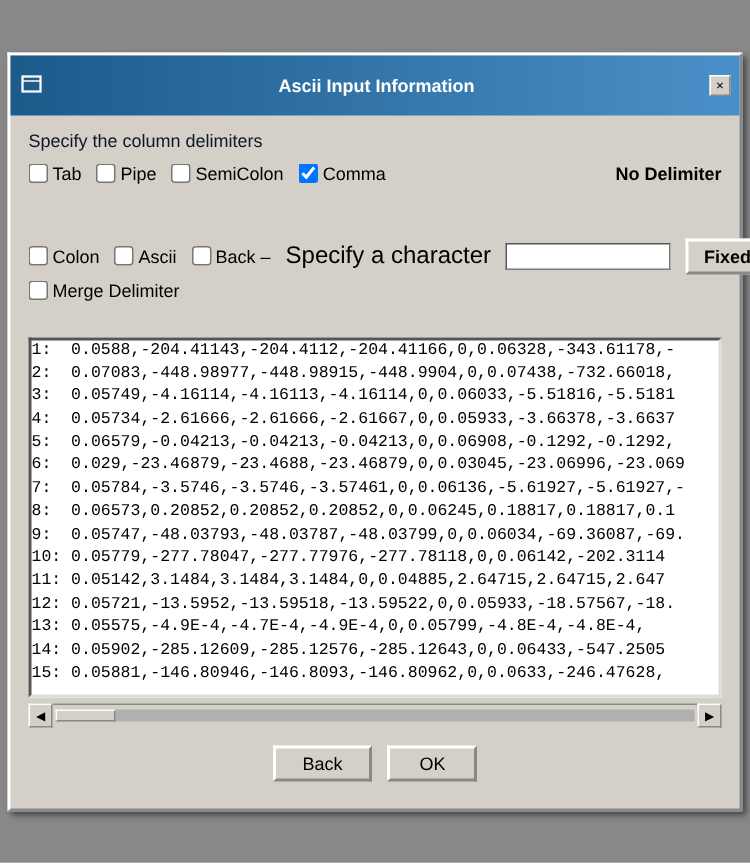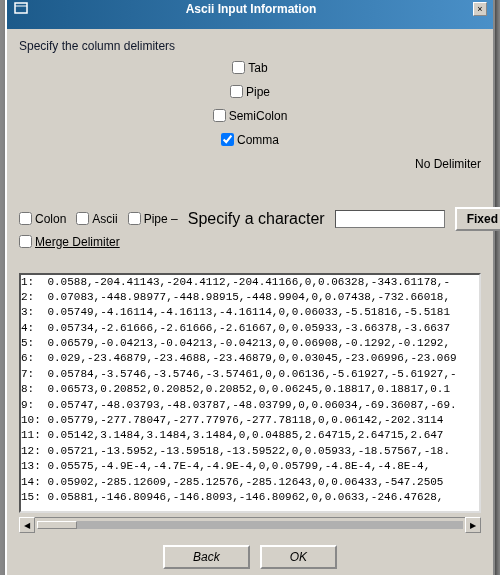--- a/index.html
+++ b/index.html
@@ -58,25 +58,24 @@
     .content {
       padding: 10px 12px;
     }
     .section-label {
       font-size: 12px;
       margin-bottom: 8px;
       color: #0f172a;
     }
     .delimiter-row {
       display: flex;
-      align-items: center;
+      align-items: flex-start;
       gap: 10px;
       margin-bottom: 4px;
       flex-wrap: nowrap;
-      flex-direction: column;
     }
     .checkbox-item {
       display: flex;
       align-items: center;
       gap: 3px;
       white-space: nowrap;
     }
     .checkbox-item input[type="checkbox"] {
       width: 13px;
       height: 13px;
@@ -84,20 +83,21 @@
     }
     .checkbox-item label {
       font-size: 12px;
       color: #000;
     }
     .no-delimiter-label {
       margin-left: auto;
       font-size: 12px;
       color: #000;
       white-space: nowrap;
+      font-weight: bold;
     }
     .row2 {
       display: flex;
       align-items: center;
       gap: 10px;
       margin-bottom: 4px;
       margin-top: 36px;
     }
     .specify-input {
       width: 110px;
@@ -117,42 +117,40 @@
       padding: 3px 10px;
       font-size: 12px;
       font-weight: bold;
       cursor: pointer;
       white-space: nowrap;
     }
     .row3 {
       display: flex;
       align-items: flex-end;
       margin-bottom: 24px;
-      text-decoration: underline;
     }
     .data-area-content {
       white-space: pre;
       line-height: 1.4;
     }
     .button-row {
       display: flex;
       justify-content: center;
       gap: 10px;
       padding: 6px 0 8px;
     }
     .dialog-btn {
       background: #d4d0c8;
       border: 2px solid #888;
       border-top-color: #fff;
       border-left-color: #fff;
-      padding: 3px 28px;
+      padding: 3px 18px;
       font-size: 12px;
       cursor: pointer;
       min-width: 60px;
-      font-style: italic;
     }
     .specify-label {
       font-size: 16px;
       white-space: nowrap;
       color: #000;
     }
     .data-wrapper {
       width: 100%;
       height: 240px;
       border: 2px solid #888;
@@ -257,21 +255,21 @@
       <div class="checkbox-item">
         <input type="checkbox" id="colon" style="">
         <label for="colon">Colon</label>
       </div>
       <div class="checkbox-item">
         <input type="checkbox" id="space" style="">
         <label for="space">Ascii</label>
       </div>
       <div class="checkbox-item">
         <input type="checkbox" id="other" style="">
-        <label for="other">Pipe –</label>
+        <label for="other">Back –</label>
       </div>
       <span class="specify-label">Specify a character</span>
       <input type="text" class="specify-input" value="" style="">
       <button class="fixed-format-btn">Fixed Format</button>
     </div>
 
     <div class="row3">
       <div class="checkbox-item">
         <input type="checkbox" id="merge" style="">
         <label for="merge">Merge Delimiter</label>

